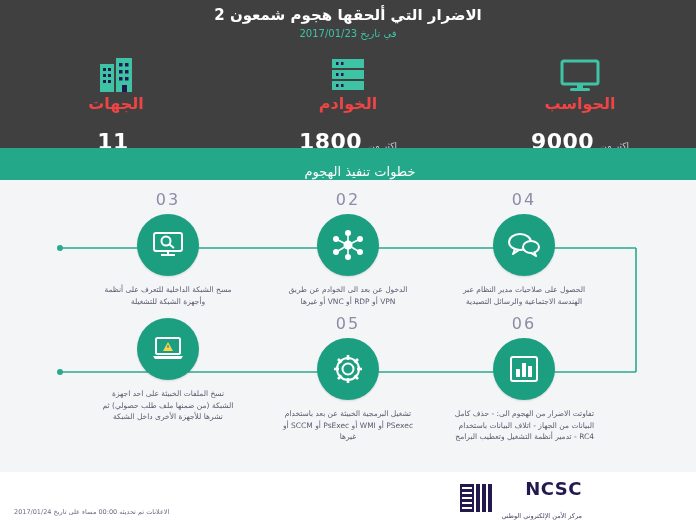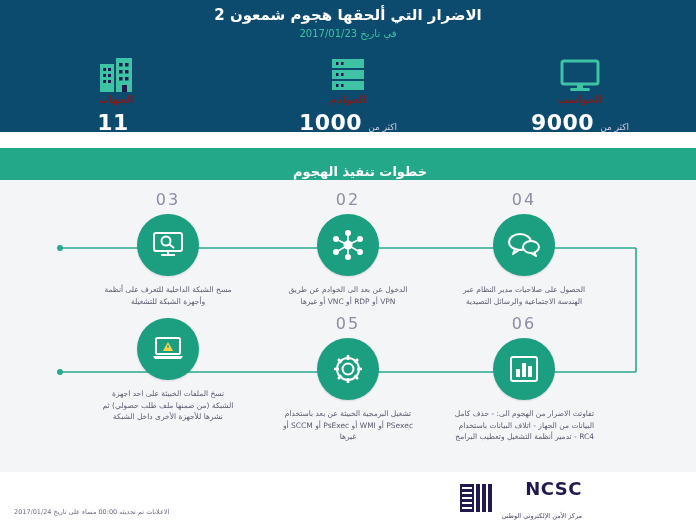--- a/index.html
+++ b/index.html
@@ -13,22 +13,22 @@
     height: 520px;
     overflow: hidden;
     font-family: "DejaVu Sans", "Liberation Sans", sans-serif;
     background: #ffffff;
   }
 
   
   .header {
     position: absolute;
     left: 0; top: 0;
-    width: 696px; height: 132px;
-    background: #0c4a6e;
+    width: 696px; height: 148px;
+    background: #404040;
   }
   .header-title {
     position: absolute;
     top: 6px; left: 0; right: 0;
     text-align: center;
     color: #ffffff;
     font-size: 15px;
     font-weight: bold;
     letter-spacing: 0.2px;
   }
@@ -58,26 +58,26 @@
   }
   .stat-icon {
     height: 34px;
     display: flex;
     align-items: center;
     justify-content: center;
     color: #3fc3a5;
   }
   .stat-label {
     margin-top: 2px;
-    font-size: 10px;
+    font-size: 16px;
     font-weight: bold;
-    color: #7f1d1d;
+    color: #ef4444;
   }
   .stat-value-row {
-    margin-top: 5px;
+    margin-top: 16px;
     display: flex;
     flex-direction: row-reverse;
     align-items: baseline;
     justify-content: center;
     gap: 6px;
   }
   .stat-value {
     font-size: 22px;
     font-weight: bold;
     color: #ffffff;
@@ -96,21 +96,21 @@
     background: #23a889;
   }
   .band-title {
     position: absolute;
     top: 8px; left: 0; right: 0;
     height: 32px;
     line-height: 32px;
     text-align: center;
     color: #ffffff;
     font-size: 13px;
-    font-weight: bold;
+    font-weight: normal;
     margin-left: 24px;
   }
 
   
   .steps-area {
     position: absolute;
     top: 180px; left: 0;
     width: 696px; height: 292px;
     background: #f4f5f7;
   }
@@ -241,21 +241,21 @@
           <rect x="10" y="4" width="2.5" height="3" fill="#221a4e"></rect>
           <rect x="15" y="4" width="2.5" height="3" fill="#221a4e"></rect>
           <rect x="10" y="15" width="2.5" height="3" fill="#221a4e"></rect>
           <rect x="15" y="15" width="2.5" height="3" fill="#221a4e"></rect>
           <rect x="10" y="26" width="2.5" height="3" fill="#221a4e"></rect>
           <rect x="15" y="26" width="2.5" height="3" fill="#221a4e"></rect>
         </svg>
       </div>
       <div class="stat-label">الخوادم</div>
       <div class="stat-value-row">
-        <span class="stat-value">1000</span>
+        <span class="stat-value">1800</span>
         <span class="stat-prefix">اكثر من</span>
       </div>
     </div>
 
     <div class="stat">
       <div class="stat-icon">
         <svg width="46" height="34" viewBox="0 0 46 34">
           <rect x="5" y="3" width="36" height="23" rx="2" fill="none" stroke="#3fc3a5" stroke-width="3"></rect>
           <rect x="20" y="26" width="6" height="4" fill="#3fc3a5"></rect>
           <rect x="13" y="30" width="20" height="3" rx="1.5" fill="#3fc3a5"></rect>

